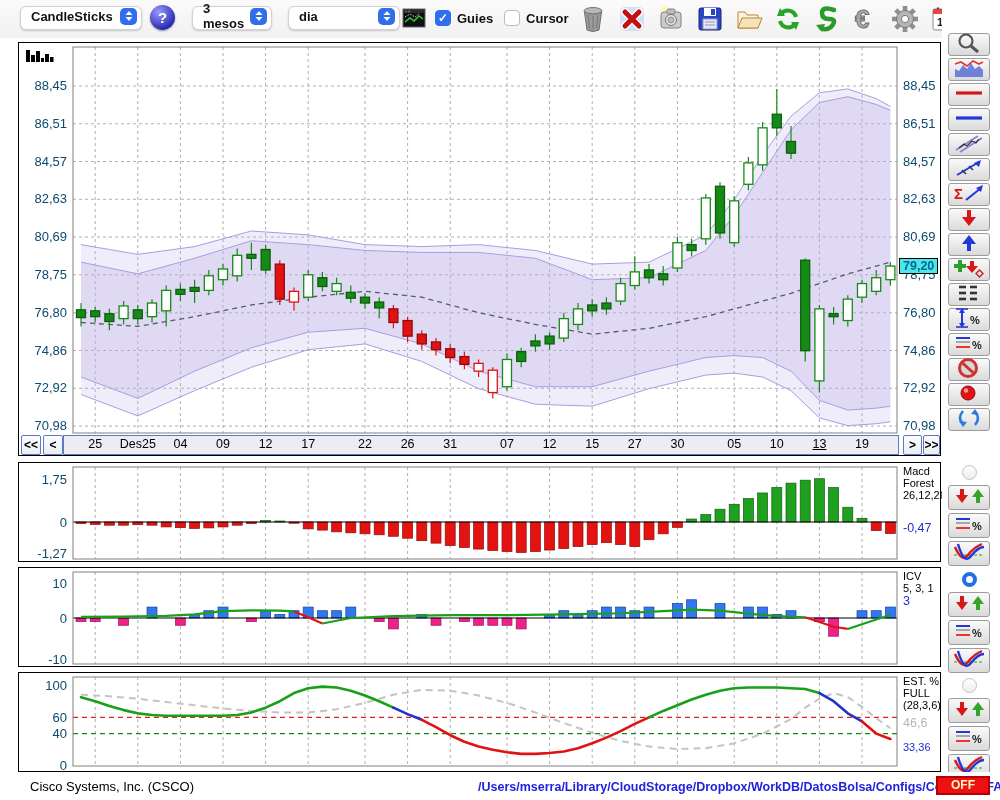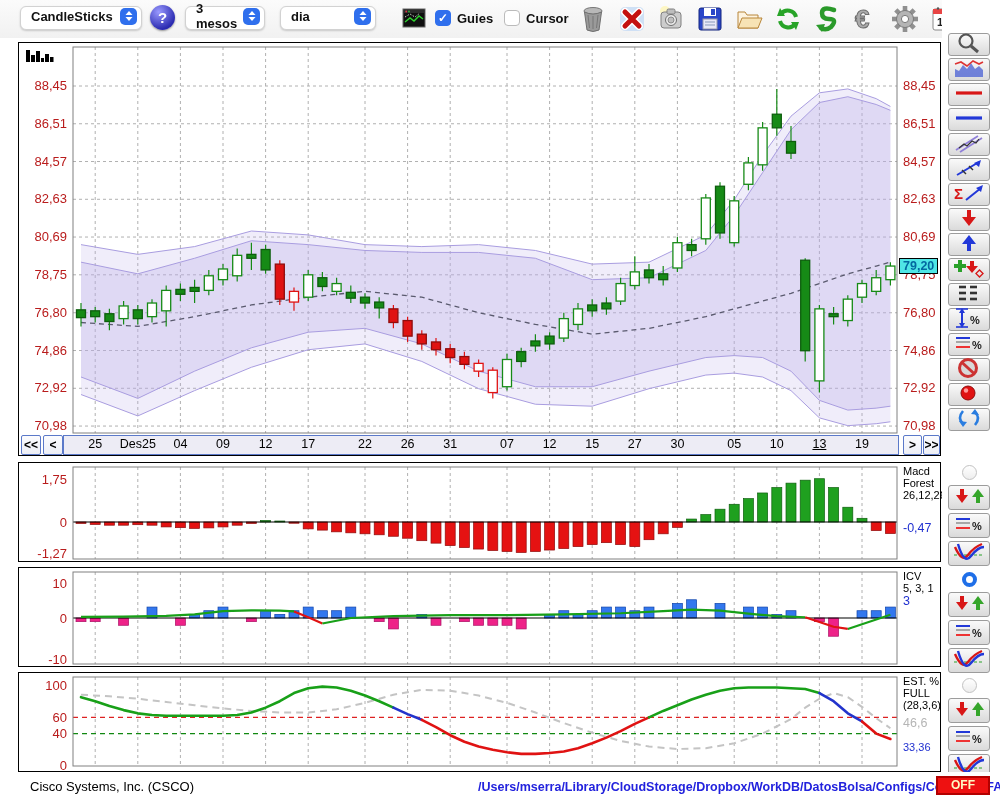--- a/index.html
+++ b/index.html
@@ -27,21 +27,21 @@
   .tbicon svg{width:100%;height:100%}
   #mini-chart-btn{position:absolute;left:402px;top:8px;width:24px;height:20px}
   
   .panel{position:absolute;left:18px;width:923px;border:1px solid #000;background:#fff;
     box-sizing:border-box}
   #main-panel{top:42px;height:414px}
   #macd-panel{top:462px;height:100px}
   #icv-panel{top:567px;height:100px}
   #stoch-panel{top:672px;height:100px}
   .panel svg.plot{position:absolute;left:0;top:0}
-  .ticklabel{position:absolute;font-size:13px;color:#b91c1c;white-space:nowrap;line-height:15px}
+  .ticklabel{position:absolute;font-size:13px;color:#0c4a6e;white-space:nowrap;line-height:15px}
   .lt{left:2px;width:46px;text-align:right}
   .rt{left:884px;text-align:left}
   .panel-title{position:absolute;left:62px;top:5px;color:#c6c6c6;font-size:13.5px;
     white-space:nowrap}
   .rblock{position:absolute;left:884px;font-size:11px;line-height:12px;color:#000;
     white-space:nowrap}
   .bluev{color:#2030d0}
   .grayv{color:#b5b5b5}
   #last-label{position:absolute;left:62px;top:5px;font-size:13.5px;color:#000}
   #mini-bars{position:absolute;left:5px;top:3px}
@@ -82,30 +82,30 @@
   <div class="popup" style="left:20px;width:122px">
     <span>CandleSticks</span>
     <span class="stepper">
       <svg viewBox="0 0 12 12" width="12" height="12">
           <polygon points="6,1 9.5,5 2.5,5" fill="#fff"></polygon>
           <polygon points="6,11 9.5,7 2.5,7" fill="#fff"></polygon>
         </svg>
       </span>
   </div>
   <div id="help-btn">?</div>
-  <div class="popup" style="left:185px;width:80px">
+  <div class="popup" style="left:192px;width:80px">
     <span>3 mesos</span>
     <span class="stepper">
       <svg viewBox="0 0 12 12" width="12" height="12">
           <polygon points="6,1 9.5,5 2.5,5" fill="#fff"></polygon>
           <polygon points="6,11 9.5,7 2.5,7" fill="#fff"></polygon>
         </svg>
       </span>
   </div>
-  <div class="popup" style="left:280px;width:96px">
+  <div class="popup" style="left:288px;width:112px">
     <span>dia</span>
     <span class="stepper">
       <svg viewBox="0 0 12 12" width="12" height="12">
           <polygon points="6,1 9.5,5 2.5,5" fill="#fff"></polygon>
           <polygon points="6,11 9.5,7 2.5,7" fill="#fff"></polygon>
         </svg>
       </span>
   </div>
   <div id="mini-chart-btn">
     <svg viewBox="0 0 24 20">

